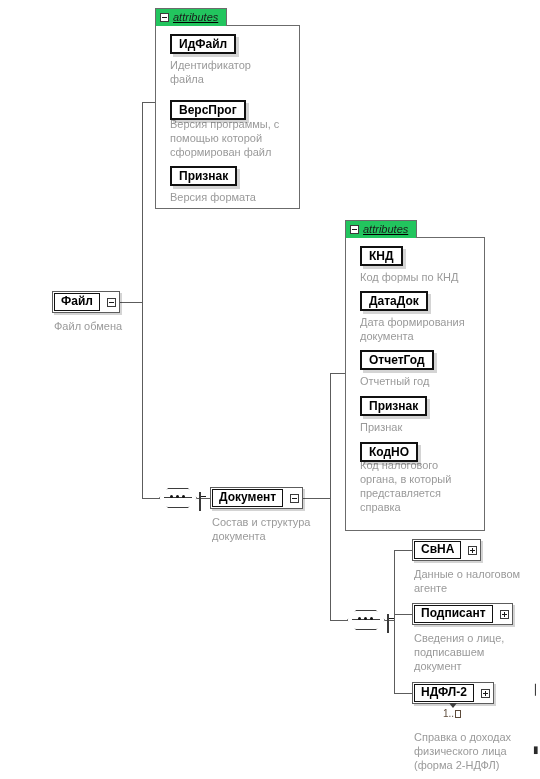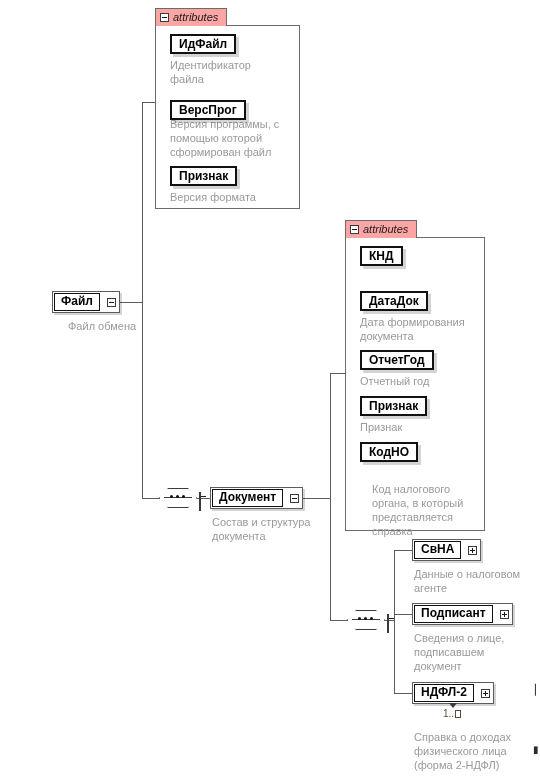--- a/index.html
+++ b/index.html
@@ -34,28 +34,29 @@
   .attr-box {
     position: absolute;
     border: 1px solid #6b6b6b;
     background: #ffffff;
     box-sizing: border-box;
   }
   .attr-tab {
     position: absolute;
     border: 1px solid #6b6b6b;
     border-bottom: none;
-    background: #fca5a5;
+    background: #22c55e;
     box-sizing: border-box;
     height: 18px;
     display: flex;
     align-items: center;
     padding-left: 4px;
     gap: 4px;
     z-index: 3;
+    text-decoration: underline;
   }
   .attr-tab-label {
     font-style: italic;
     font-size: 11px;
     color: #1a1a1a;
     line-height: 1;
     padding-right: 5px;
   }
 
   
@@ -282,21 +283,21 @@
 
   <div class="attr-node" style="left:170px; top:166px;">Признак</div>
   <div class="desc" style="left:170px; top:190px; width:120px;">Версия формата</div>
 
   <div class="node outer" style="left:52px; top:291px;">
     <span class="node-name">Файл</span>
     <span class="toggle-wrap">
       <span class="toggle"></span>
     </span>
   </div>
-  <div class="desc" style="left:68px; top:319px; width:130px;">Файл обмена</div>
+  <div class="desc" style="left:54px; top:319px; width:130px;">Файл обмена</div>
 
   <div class="seq" style="left:159px; top:488px;">
     <div class="seq-box"></div>
     <div class="seq-inner"></div>
     <div class="seq-dots">
         <i></i>
         <i></i>
         <i></i>
       </div>
   </div>
@@ -313,33 +314,34 @@
   <div class="desc" style="left:212px; top:515px; width:120px;">Состав и структура
 документа</div>
 
   <div class="attr-tab" style="left:345px; top:220px; width:72px;">
     <span class="toggle"></span>
     <span class="attr-tab-label">attributes</span>
   </div>
   <div class="attr-box" style="left:345px; top:237px; width:140px; height:294px;"></div>
 
   <div class="attr-node" style="left:360px; top:246px;">КНД</div>
+  <div class="desc" style="left:360px; top:270px; width:125px;">Код формы по КНД</div>
 
   <div class="attr-node" style="left:360px; top:291px;">ДатаДок</div>
   <div class="desc" style="left:360px; top:315px; width:125px;">Дата формирования
 документа</div>
 
   <div class="attr-node" style="left:360px; top:350px;">ОтчетГод</div>
   <div class="desc" style="left:360px; top:374px; width:125px;">Отчетный год</div>
 
   <div class="attr-node" style="left:360px; top:396px;">Признак</div>
   <div class="desc" style="left:360px; top:420px; width:125px;">Признак</div>
 
   <div class="attr-node" style="left:360px; top:442px;">КодНО</div>
-  <div class="desc" style="left:360px; top:482px; width:122px;margin-left:12px;">Код налогового
+  <div class="desc" style="left:360px; top:458px; width:122px;">Код налогового
 органа, в который
 представляется
 справка</div>
 
   <div class="seq" style="left:347px; top:610px;">
     <div class="seq-box"></div>
     <div class="seq-inner"></div>
     <div class="seq-dots">
         <i></i>
         <i></i>

